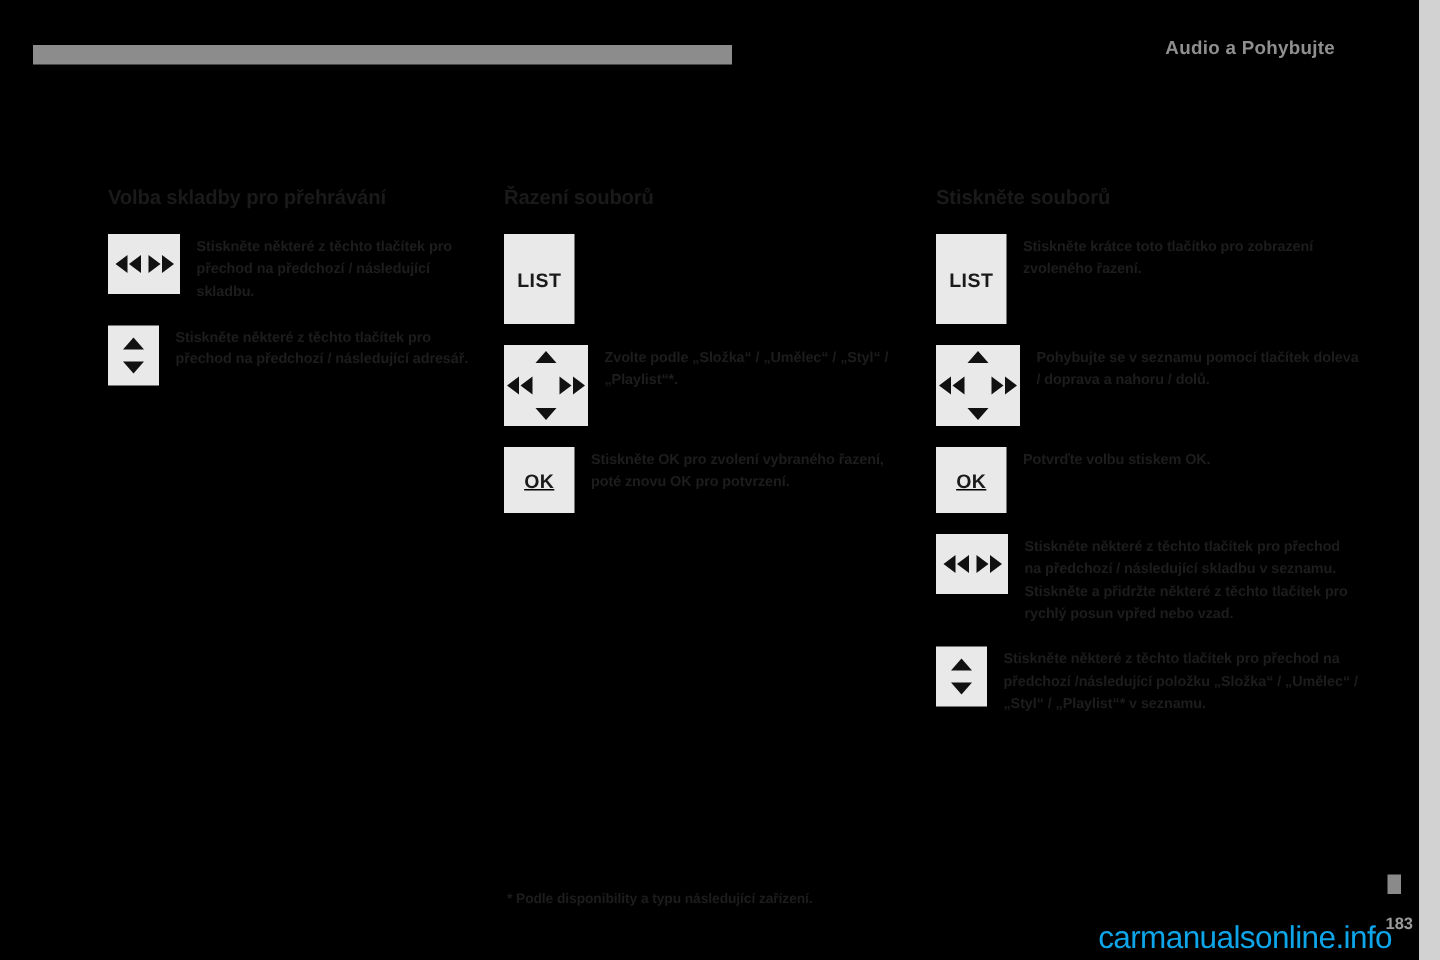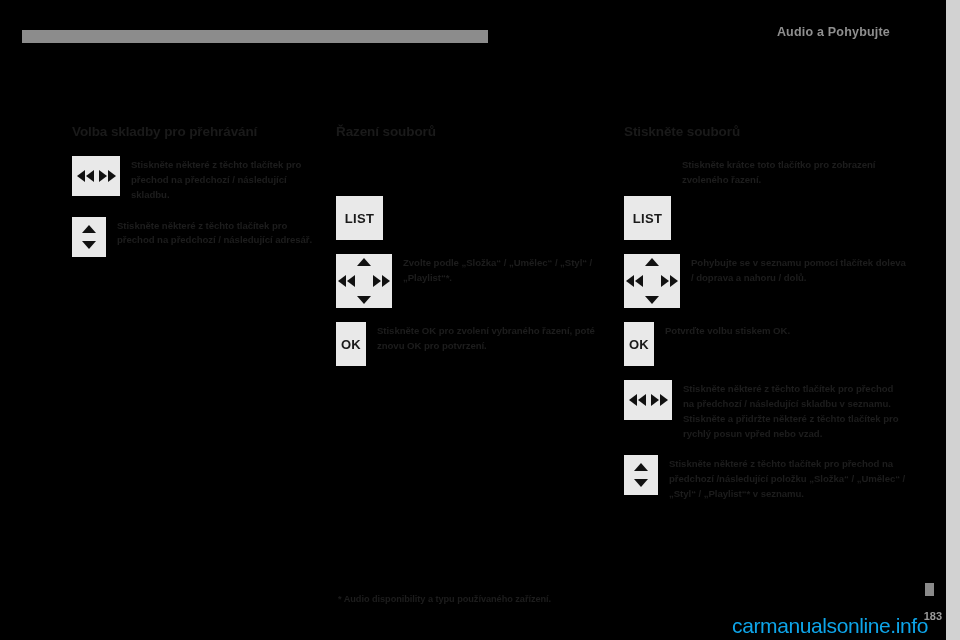--- a/index.html
+++ b/index.html
@@ -69,22 +69,22 @@
   .key {
     flex: 0 0 auto;
     background: #e9e9e9;
     display: flex;
     align-items: center;
     justify-content: center;
     margin-right: 11px;
   }
   .key-lr   { width: 48px; height: 40px; }
   .key-ud   { width: 34px; height: 40px; }
-  .key-list { width: 47px; height: 44px; margin-top: 40px; }
-  .key-ok   { width: 30px; height: 44px; }
+  .key-list { width: 47px; height: 60px; }
+  .key-ok   { width: 47px; height: 44px; text-decoration: underline; }
   .key-pad  { width: 56px; height: 54px; }
 
   .key-label {
     font-size: 13px;
     font-weight: bold;
     color: #1a1a1a;
     letter-spacing: .3px;
   }
 
   
@@ -290,20 +290,20 @@
       <div class="key key-ud">
         <div class="ud-group">
           <span class="tri tri-u"></span>
           <span class="tri tri-d"></span>
         </div>
       </div>
       <div class="row-desc">Stiskněte některé z těchto tlačítek pro přechod na předchozí /následující položku „Složka“ / „Umělec“ / „Styl“ / „Playlist“* v seznamu.</div>
     </div>
   </div>
 
-  <div class="footnote">* Audio disponibility a typu používaného zařízení.</div>
+  <div class="footnote">* Podle disponibility a typu následující zařízení.</div>
 
   <div class="corner-strip"></div>
   <div class="page-square"></div>
   <div class="page-number">183</div>
   <div class="watermark">carmanualsonline.info</div>
 
 </div>
 
 </body></html>

